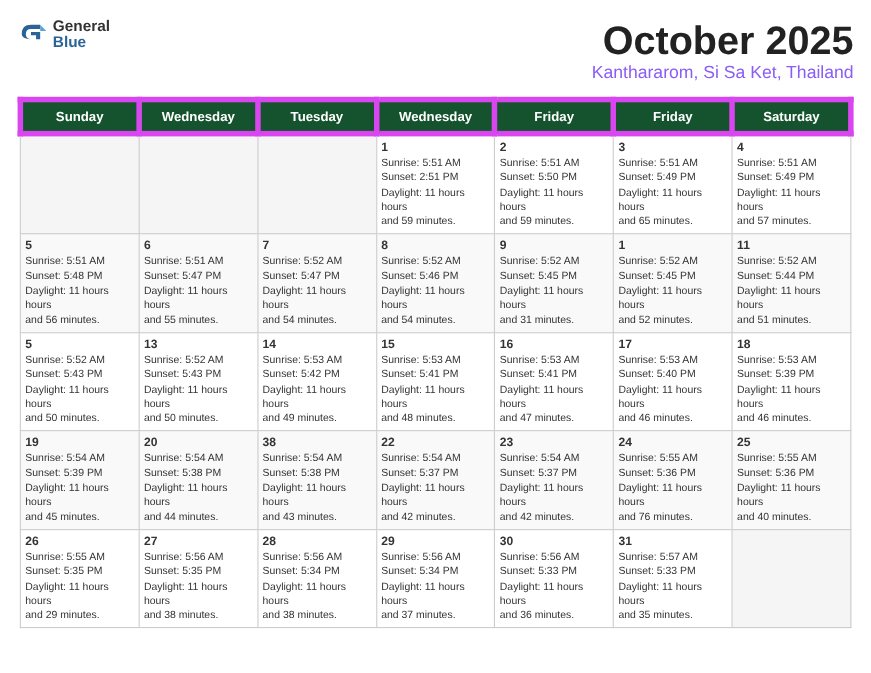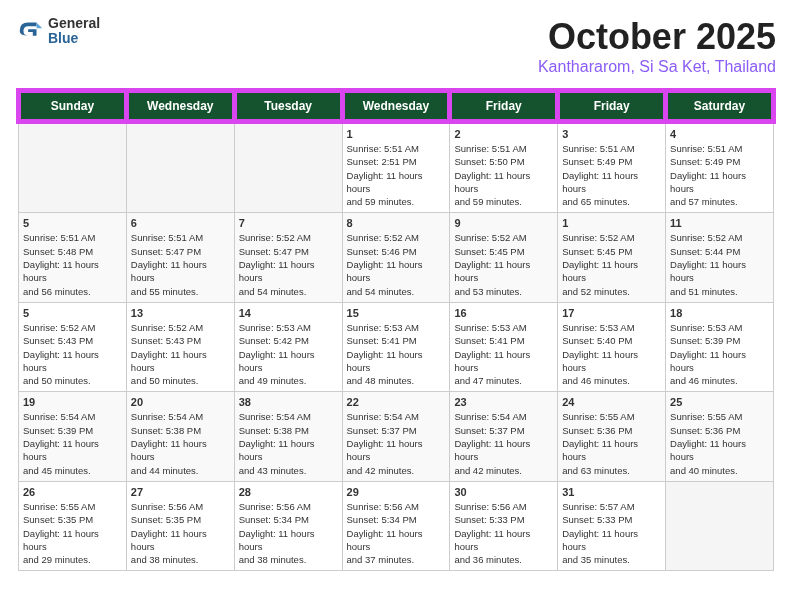--- a/index.html
+++ b/index.html
@@ -186,21 +186,21 @@
           <div class="cell-info">Sunrise: 5:52 AM</div>
           <div class="cell-info">Sunset: 5:46 PM</div>
           <div class="cell-info">Daylight: 11 hours hours</div>
           <div class="cell-info">and 54 minutes.</div>
         </td>
         <td>
           <span class="day-num">9</span>
           <div class="cell-info">Sunrise: 5:52 AM</div>
           <div class="cell-info">Sunset: 5:45 PM</div>
           <div class="cell-info">Daylight: 11 hours hours</div>
-          <div class="cell-info">and 53 minutes.</div>
+          <div class="cell-info">and 31 minutes.</div>
         </td>
         <td>
           <span class="day-num">1</span>
           <div class="cell-info">Sunrise: 5:52 AM</div>
           <div class="cell-info">Sunset: 5:45 PM</div>
           <div class="cell-info">Daylight: 11 hours hours</div>
           <div class="cell-info">and 52 minutes.</div>
         </td>
         <td>
           <span class="day-num">11</span>
@@ -295,21 +295,21 @@
           <div class="cell-info">Sunrise: 5:54 AM</div>
           <div class="cell-info">Sunset: 5:37 PM</div>
           <div class="cell-info">Daylight: 11 hours hours</div>
           <div class="cell-info">and 42 minutes.</div>
         </td>
         <td>
           <span class="day-num">24</span>
           <div class="cell-info">Sunrise: 5:55 AM</div>
           <div class="cell-info">Sunset: 5:36 PM</div>
           <div class="cell-info">Daylight: 11 hours hours</div>
-          <div class="cell-info">and 63 minutes.</div>
+          <div class="cell-info">and 76 minutes.</div>
         </td>
         <td>
           <span class="day-num">25</span>
           <div class="cell-info">Sunrise: 5:55 AM</div>
           <div class="cell-info">Sunset: 5:36 PM</div>
           <div class="cell-info">Daylight: 11 hours hours</div>
           <div class="cell-info">and 40 minutes.</div>
         </td>
       </tr>
       <tr>

